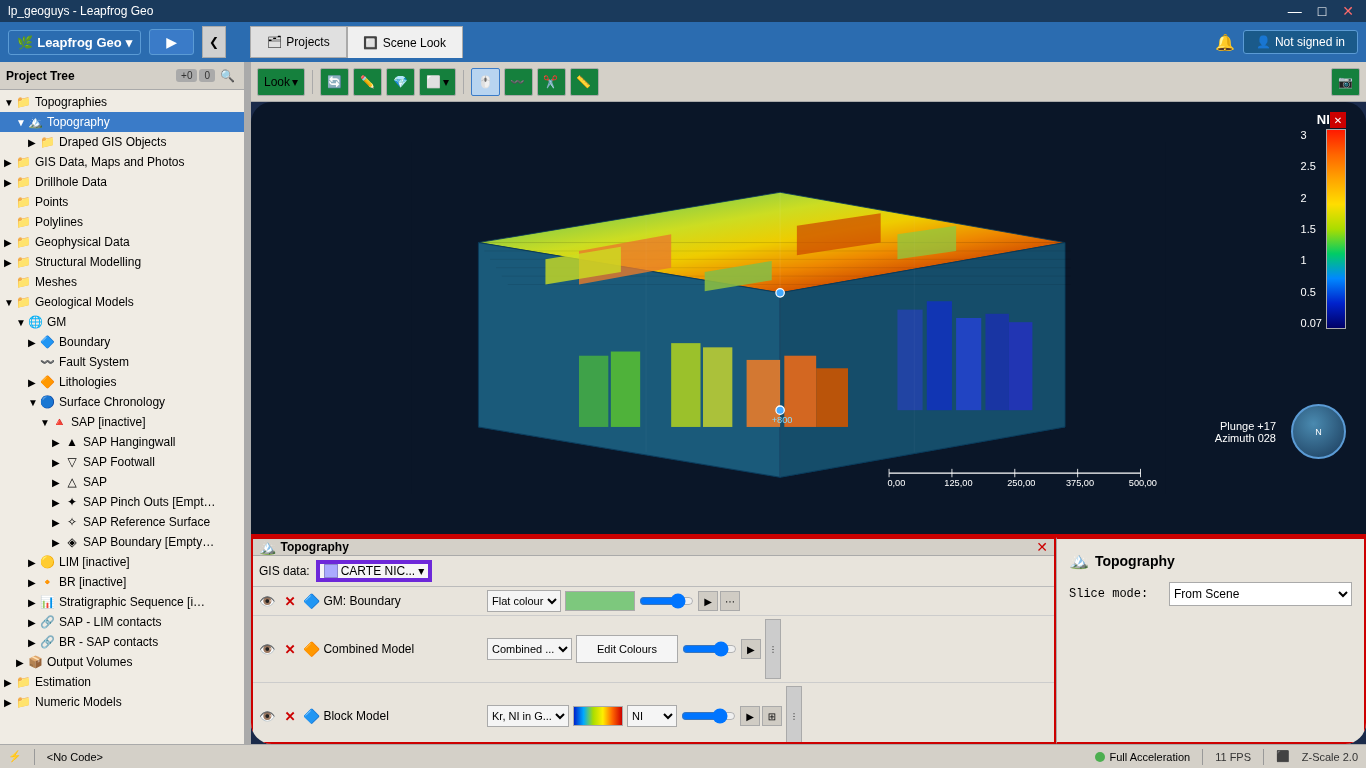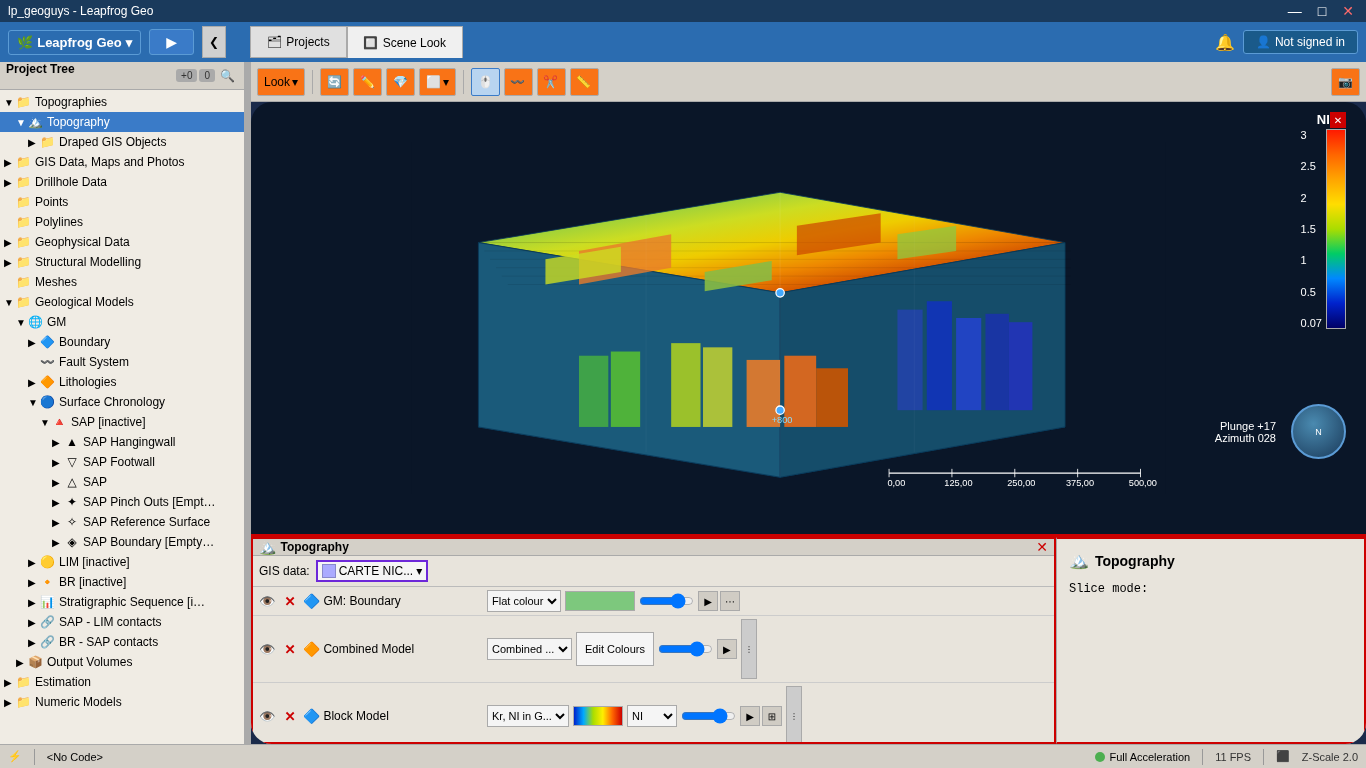--- a/index.html
+++ b/index.html
@@ -93,20 +93,21 @@
       border-right: 1px solid #aaa;
       display: flex;
       flex-direction: column;
       overflow: hidden;
     }
     #tree-header {
       height: 28px;
       background: #d4d0c8;
       border-bottom: 1px solid #aaa;
       display: flex;
+      align-items: center;
       padding: 0 6px;
       gap: 4px;
     }
     #tree-header .tree-title { font-weight: bold; flex: 1; font-size: 12px; }
     #tree-header .badge { background: #aaa; color: #333; padding: 1px 5px; border-radius: 3px; font-size: 10px; }
     #tree-toolbar { display: flex; gap: 2px; align-items: center; }
     #tree-toolbar button { background: none; border: none; cursor: pointer; font-size: 12px; padding: 1px 3px; }
     #tree-content { overflow-y: auto; flex: 1; padding: 2px 0; }
     .tree-item {
       display: flex;
@@ -148,21 +149,21 @@
       background: #d4d0c8;
       border-bottom: 1px solid #aaa;
       display: flex;
       align-items: center;
       padding: 0 6px;
       gap: 4px;
     }
     .toolbar-btn {
       height: 28px;
       min-width: 28px;
-      background: #f97316;
+      background: #15803d;
       border: 1px solid #aaa;
       cursor: pointer;
       border-radius: 2px;
       display: flex;
       align-items: center;
       justify-content: center;
       padding: 0 6px;
       font-size: 12px;
       gap: 2px;
     }
@@ -687,21 +688,21 @@
 
         <div id="layer-table">
           <div id="layer-table-header">
             <span style="font-size:14px;color:#4a8a4a;">🏔️</span>
             <span class="layer-title">Topography</span>
             <button style="background:none;border:none;cursor:pointer;font-size:14px;color:#cc0000;">✕</button>
           </div>
 
           <div id="gis-data-row">
             <label>GIS data:</label>
-            <div style="display:inline-flex;align-items:center;border:2px solid #6d28d9;background:#f5f5f5;padding:0 4px;height:22px;cursor:pointer;">
+            <div style="display:inline-flex;align-items:center;border:4px solid #6d28d9;background:#f5f5f5;padding:0 4px;height:22px;cursor:pointer;">
               <span style="width:14px;height:14px;background:#aaaaff;border:1px solid #8888cc;margin-right:3px;display:inline-block;"></span>
               <span>CARTE NIC...</span>
               <span style="margin-left:3px;">▾</span>
             </div>
           </div>
 
           <div id="layer-rows-container">
 
             <div class="layer-row">
               <button class="vis-btn">👁️</button>
@@ -724,21 +725,21 @@
             <div class="layer-row">
               <button class="vis-btn">👁️</button>
               <button class="del-btn">✕</button>
               <div class="layer-name">
                 <span style="font-size:14px;color:#aa7744;">🔶</span>
                 <span>Combined Model</span>
               </div>
               <select class="style-select">
                 <option>Combined ...</option>
               </select>
-              <button style="height:34px;padding:0 8px;background:#f5f5f5;border:1px solid #aaa;cursor:pointer;font-size:11px;">Edit Colours</button>
+              <button style="height:28px;padding:0 20px;background:#f5f5f5;border:1px solid #aaa;cursor:pointer;font-size:11px;">Edit Colours</button>
               <input type="range" class="opacity-slider" min="0" max="100" value="80" style="width: 55px;">
               <div class="action-btns">
                 <button class="action-btn">▶</button>
               </div>
               <button class="action-btn" style="width:16px;height:60px;background:#ccc;border:1px solid #aaa;cursor:pointer;font-size:8px;">⋮</button>
             </div>
 
             <div class="layer-row">
               <button class="vis-btn">👁️</button>
               <button class="del-btn">✕</button>
@@ -763,20 +764,28 @@
           </div>
         </div>
 
         <div id="properties-panel">
           <div id="props-title">
             <span style="font-size:16px;color:#4a8a4a;">🏔️</span>
             <span>Topography</span>
           </div>
           <div class="prop-row">
             <span class="prop-label">Slice mode:</span>
+            <div class="prop-value">
+              <select class="prop-select">
+                <option>From Scene</option>
+                <option>None</option>
+                <option>Single</option>
+                <option>Front Back</option>
+              </select>
+            </div>
           </div>
         </div>
       </div>
     </div>
   </div>
 </div>
 
 <div id="status-bar">
   <span>⚡</span>
   <div class="sep"></div>

